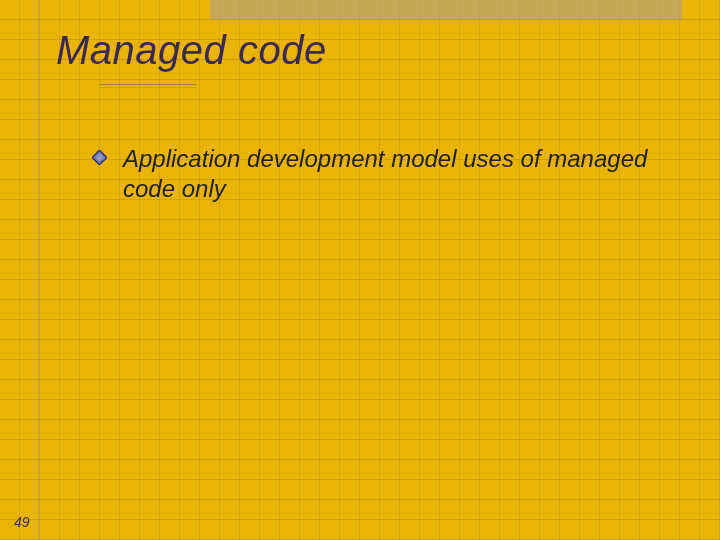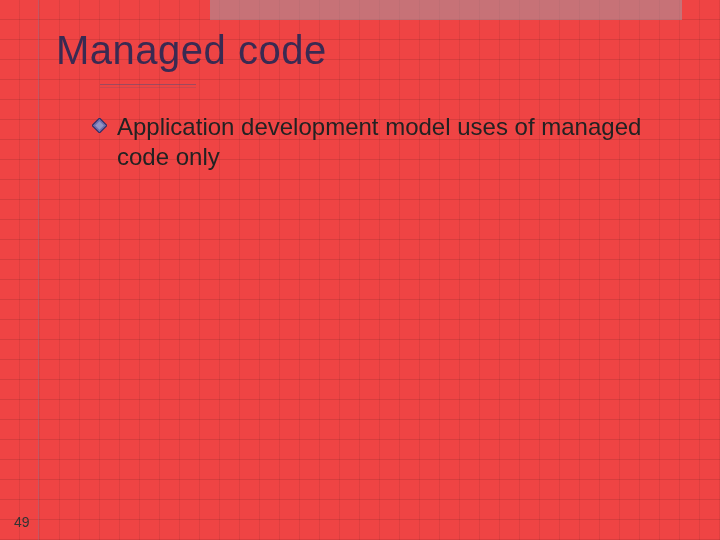--- a/index.html
+++ b/index.html
@@ -7,21 +7,22 @@
     padding: 0;
     width: 720px;
     height: 540px;
     overflow: hidden;
     font-family: Verdana, Geneva, sans-serif;
   }
   .slide {
     position: relative;
     width: 720px;
     height: 540px;
-    background: #ef4444;
+    background: #eab308;
+    font-style: italic;
   }
   
   .grid-bg {
     position: absolute;
     inset: 0;
     background-image:
       repeating-linear-gradient(to right,  transparent 0, transparent 19px, rgba(0,0,0,0.07) 19px, rgba(0,0,0,0.07) 20px),
       repeating-linear-gradient(to bottom, transparent 0, transparent 19px, rgba(0,0,0,0.07) 19px, rgba(0,0,0,0.07) 20px);
   }
   
@@ -67,24 +68,25 @@
   }
   .body {
     position: absolute;
     top: 112px;
     left: 92px;
     right: 70px;
   }
   .bullet-item {
     display: flex;
     align-items: flex-start;
-    gap: 10px;
+    gap: 16px;
     color: #222;
     font-size: 24px;
     line-height: 1.25;
+    margin-top: 32px;
   }
   .bullet-glyph {
     flex: 0 0 auto;
     margin-top: 6px;
   }
   .bullet-glyph svg { display: block; }
   .pagenum {
     position: absolute;
     bottom: 10px;
     left: 14px;

